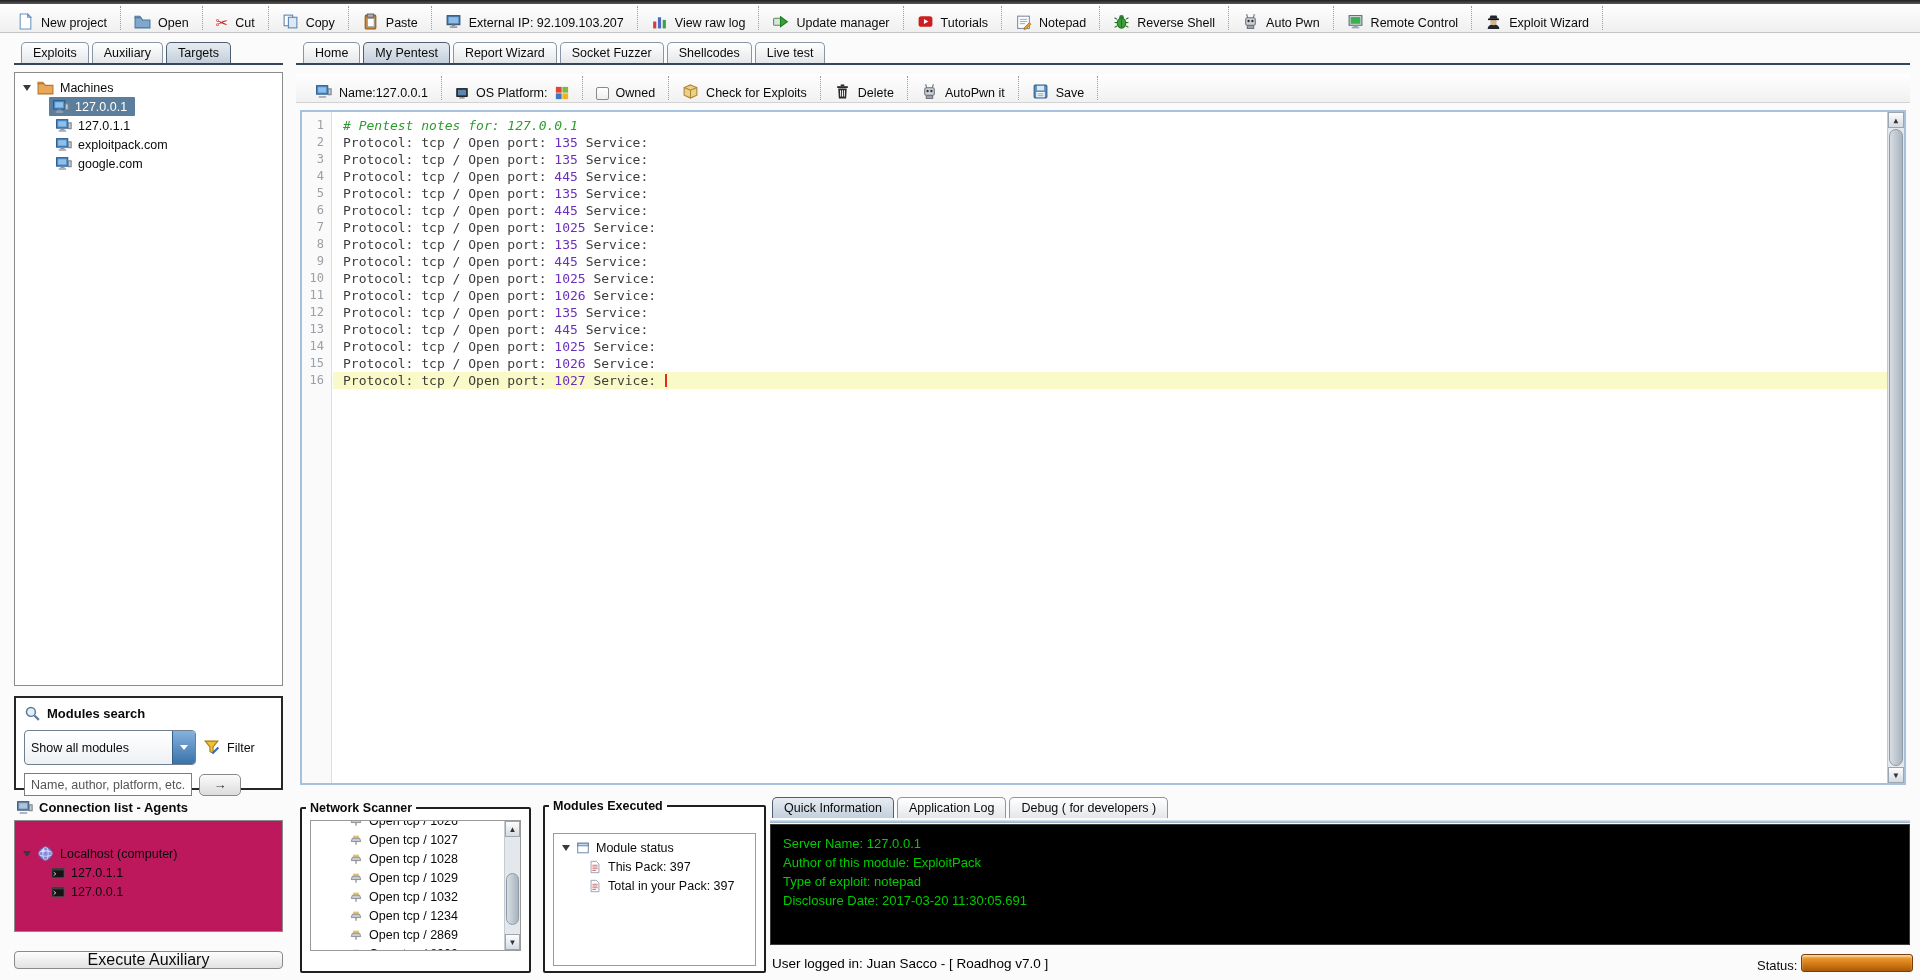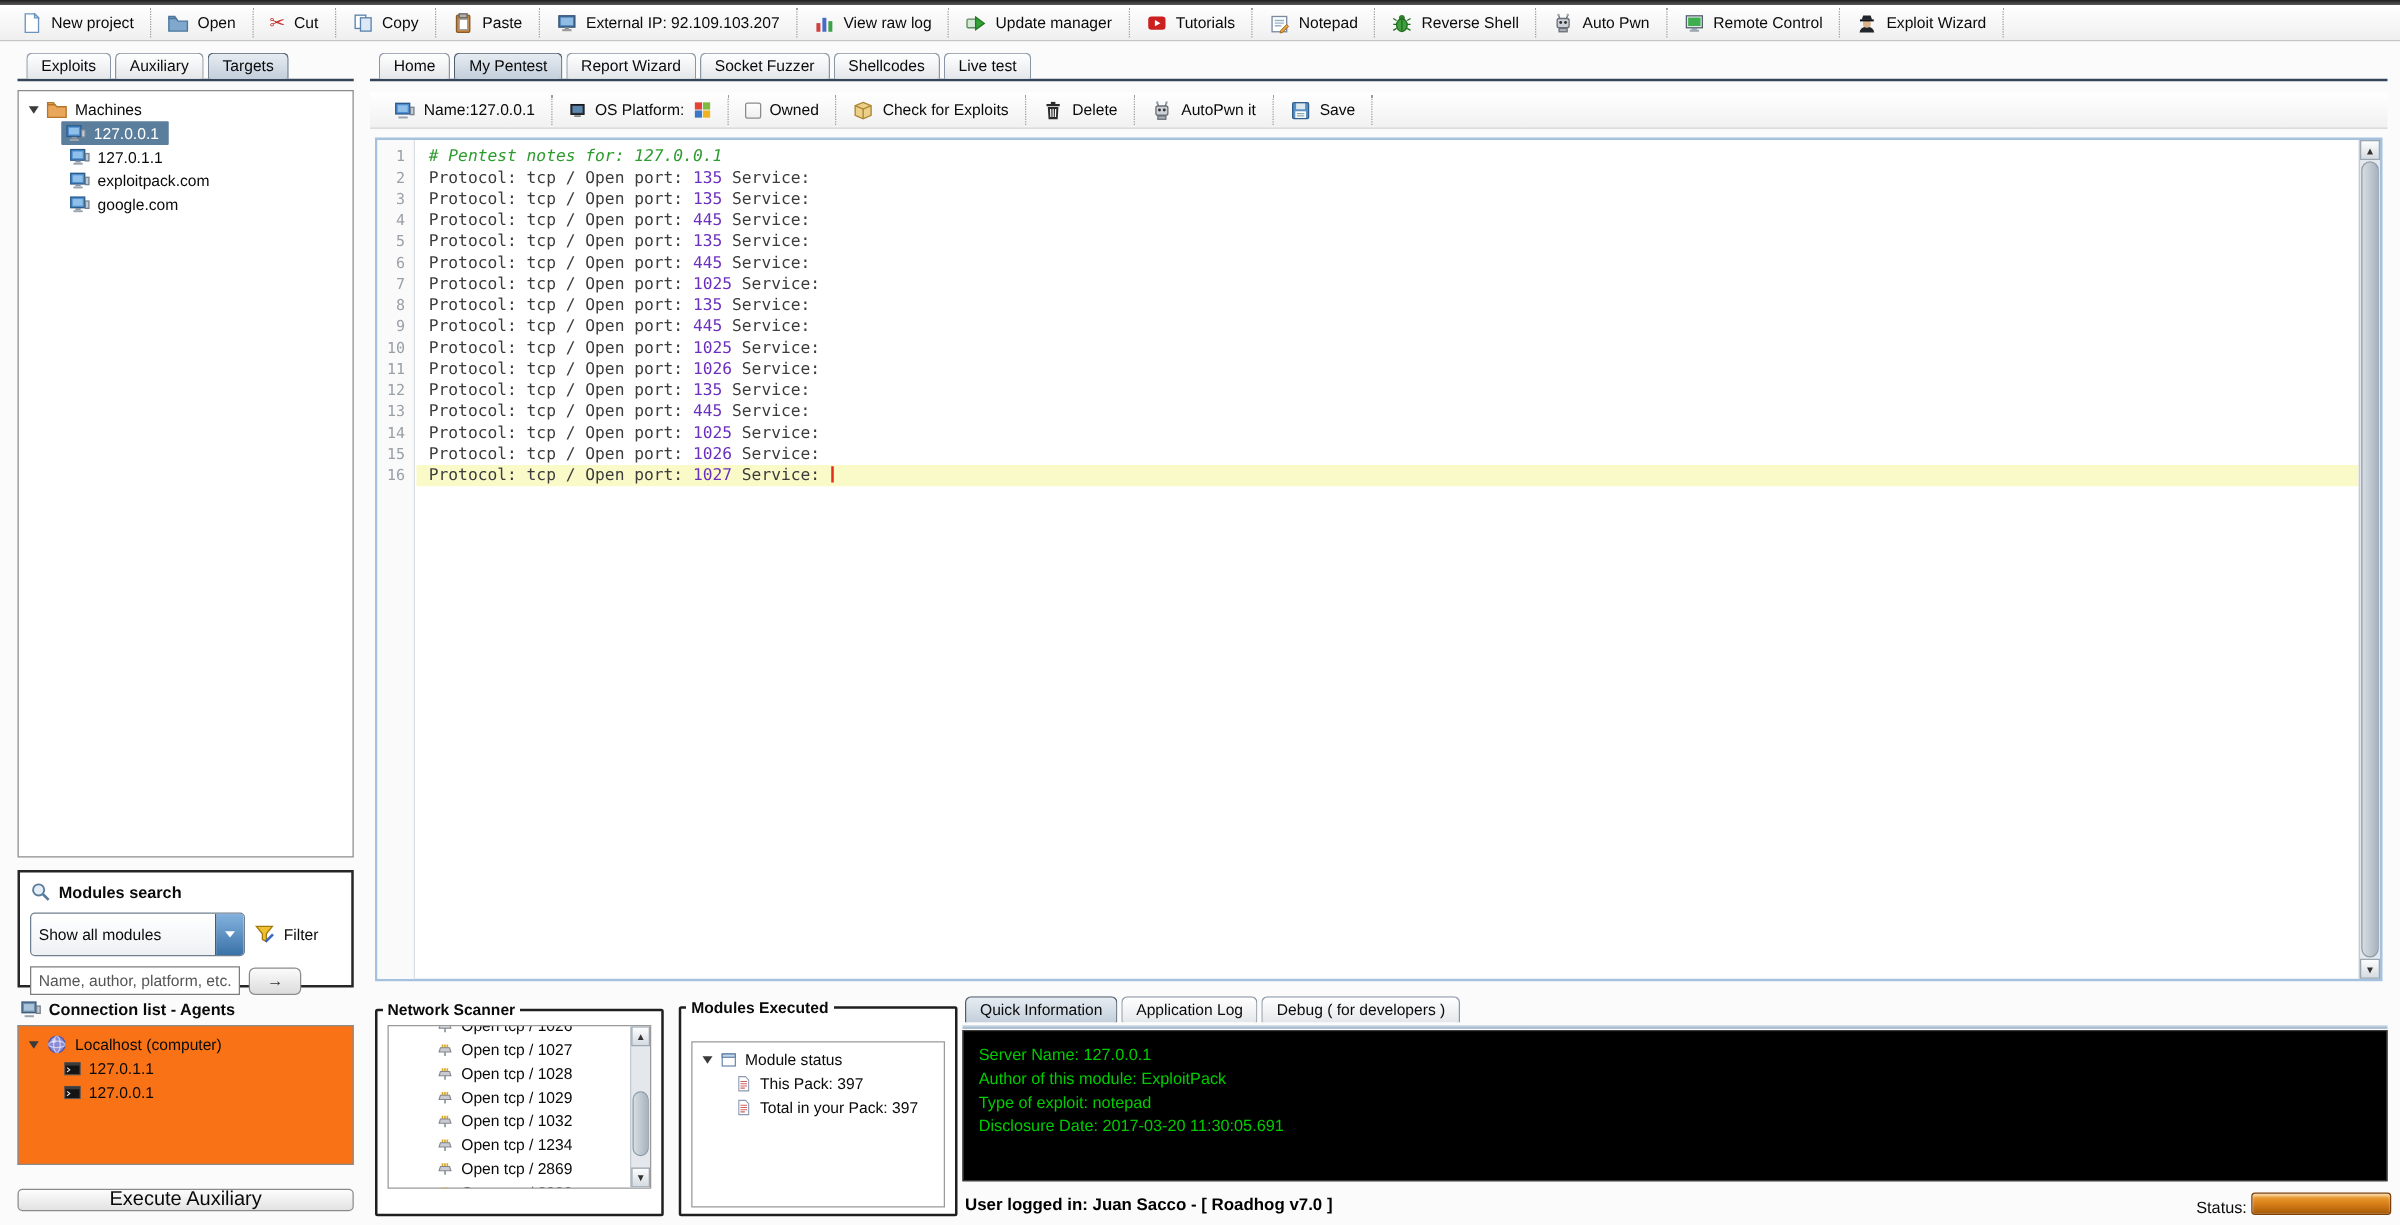--- a/index.html
+++ b/index.html
@@ -6,21 +6,21 @@
   body { background:#e8e8e8; font-family:"Liberation Sans",sans-serif; }
   .app { position:relative; width:1920px; height:980px; background:#fbfbfb; overflow:hidden;
          font-family:"Liberation Sans",sans-serif; font-size:12.5px; color:#0a0a0a; }
   .top-edge { position:absolute; left:0; top:0; width:100%; height:4px;
               background:linear-gradient(#1f1f1f,#5a5a5a); }
 
   
   .toolbar { position:absolute; left:0; top:4px; width:100%; height:29px;
              background:linear-gradient(#ffffff,#efefef); border-bottom:1px solid #c6c6c6;
              display:flex; align-items:center; padding-left:4px; }
-  .tb-item { display:flex; align-items:center; gap:7px; padding:0 13px; height:24px;
+  .tb-item { display:flex; align-items:flex-end; gap:7px; padding:0 13px; height:24px;
              border-right:1px dotted #9d9d9d; cursor:default; white-space:nowrap; }
   .icon { display:inline-block; width:17px; height:17px; flex:none; }
   .icon14 { display:inline-block; width:14px; height:14px; flex:none; }
   .icon svg, .icon14 svg { display:block; width:100%; height:100%; }
   .uni-red { color:#c53030; font-size:15px; line-height:15px; }
 
   
   .tabstrip { position:absolute; display:flex; gap:3px; align-items:flex-end;
               border-bottom:2px solid #36465a; padding-left:7px; }
   .tab { padding:3px 11px 3px; border:1px solid #8a96a4; border-bottom:none;
@@ -52,21 +52,21 @@
   .search-input { width:168px; height:23px; border:1px solid #7d7d7d; padding:0 6px; font-size:12.5px;
                   font-family:"Liberation Sans",sans-serif; color:#222; }
   .search-input::placeholder { color:#555; opacity:1; }
   .go-btn { width:42px; height:22px; border:1px solid #8a8a8a; border-radius:5px;
             background:linear-gradient(#fbfbfb,#dcdcdc); font-size:13px; color:#333;
             display:flex; align-items:center; justify-content:center; cursor:default; }
 
   .agents-header { position:absolute; left:16px; top:799px; display:flex; align-items:center; gap:6px;
                    font-weight:bold; font-size:13px; }
   .agents-box { position:absolute; left:14px; top:820px; width:269px; height:112px;
-                border:1px solid #8b8b8b; background:#f97316; padding-top:5px; }
+                border:1px solid #8b8b8b; background:#be185d; padding-top:23px; }
   .agents-box .trow.child { padding-left:36px; }
   .exec-btn { position:absolute; left:14px; top:951px; width:269px; height:18px;
               border:1px solid #8a8a8a; border-radius:4px; background:linear-gradient(#fdfdfd,#e2e2e2);
               display:flex; align-items:center; justify-content:center; font-size:16px; cursor:default; }
 
   
   .host-toolbar { position:absolute; left:296px; top:74px; width:1614px; height:29px;
                   background:linear-gradient(#ffffff,#f1f1f1); border-bottom:1px solid #d2d2d2;
                   display:flex; align-items:center; padding-left:6px; }
   .cb { width:13px; height:13px; border:1px solid #8a8a8a; background:linear-gradient(#ffffff,#efefef);
@@ -109,21 +109,21 @@
                 background:#fff; padding-top:4px; }
   .inner-tree .trow { height:19px; }
   .inner-tree .trow.child { padding-left:34px; }
 
   
   .info-line { position:absolute; left:770px; top:820px; width:1140px; height:3px;
                background:linear-gradient(#dde6ef,#93abc2); }
   .console { position:absolute; left:770px; top:824px; width:1140px; height:121px;
              background:#000; border:1px solid #3a3a3a; padding:9px 12px;
              color:#00cc00; font-size:13px; line-height:19px; }
-  .user-text { position:absolute; left:772px; top:956px; font-weight:bold; font-size:13.5px; color:#000; }
+  .user-text { position:absolute; left:772px; top:956px; font-weight:normal; font-size:13.5px; color:#000; }
   .status-label { position:absolute; left:1757px; top:958px; font-size:13px; }
   .progress { position:absolute; left:1801px; top:954px; width:112px; height:18px;
               border:1px solid #7a4008; border-radius:3px;
               background:linear-gradient(#f2a83c 0%, #d97f18 50%, #a85a08 100%);
               box-shadow:inset 0 2px 2px rgba(255,255,255,.55); }
 </style>
 </head>
 <body>
 
 <div class="app">

